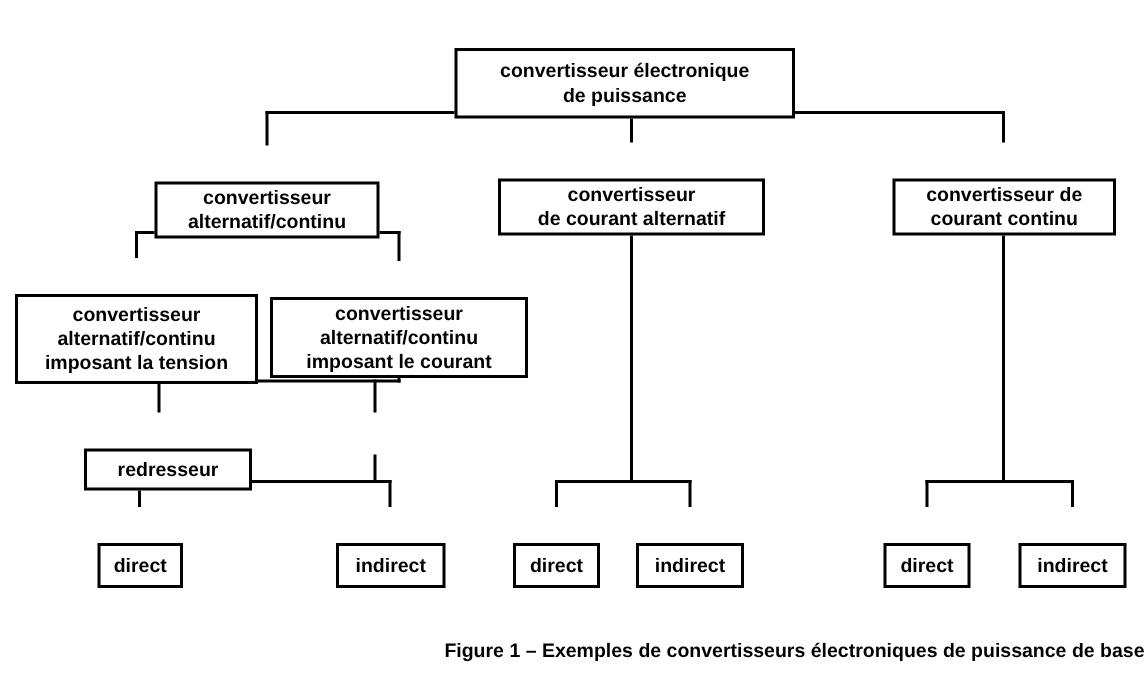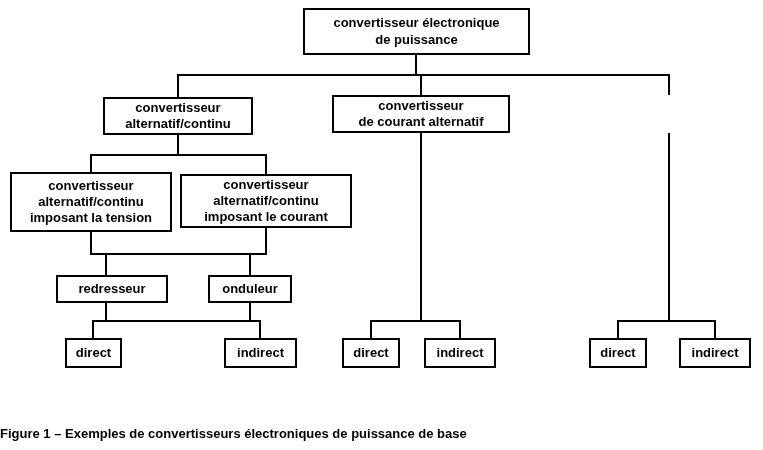--- a/index.html
+++ b/index.html
@@ -24,31 +24,32 @@
     background: #ffffff;
     display: flex;
     align-items: center;
     justify-content: center;
     text-align: center;
     font-weight: bold;
     font-size: 13px;
     line-height: 1.25;
     white-space: pre-line;
     padding: 1px 3px;
+    margin-top: 24px;
   }
   .line {
     position: absolute;
     background: #000000;
   }
   .caption {
     position: absolute;
     left: 0;
     top: 426px;
     width: 763px;
-    text-align: left;
+    text-align: right;
     font-weight: bold;
     font-size: 13px;
   }
 </style>
 </head>
 <body>
 
 <div class="canvas">
 
   <div class="line" style="left:415px;top:55px;width:2px;height:21px"></div>
@@ -86,32 +87,33 @@
 
   <div class="node" style="left:303px;top:8px;width:227px;height:47px">convertisseur électronique
 de puissance</div>
 
   <div class="node" style="left:103px;top:97px;width:150px;height:38px">convertisseur
 alternatif/continu</div>
 
   <div class="node" style="left:332px;top:95px;width:178px;height:38px">convertisseur
 de courant alternatif</div>
 
+  <div class="node" style="left:595px;top:95px;width:149px;height:38px">convertisseur de
+courant continu</div>
 
   <div class="node" style="left:10px;top:172px;width:162px;height:60px">convertisseur
 alternatif/continu
 imposant la tension</div>
 
   <div class="node" style="left:180px;top:174px;width:172px;height:54px">convertisseur
 alternatif/continu
 imposant le courant</div>
 
   <div class="node" style="left:56px;top:275px;width:112px;height:28px">redresseur</div>
 
-  <div class="node" style="left:208px;top:275px;width:84px;height:28px">onduleur</div>
 
   <div class="node" style="left:65px;top:338px;width:57px;height:30px">direct</div>
 
   <div class="node" style="left:224px;top:338px;width:73px;height:30px">indirect</div>
 
   <div class="node" style="left:342px;top:338px;width:58px;height:30px">direct</div>
 
   <div class="node" style="left:424px;top:338px;width:72px;height:30px">indirect</div>
 
   <div class="node" style="left:589px;top:338px;width:58px;height:30px">direct</div>

